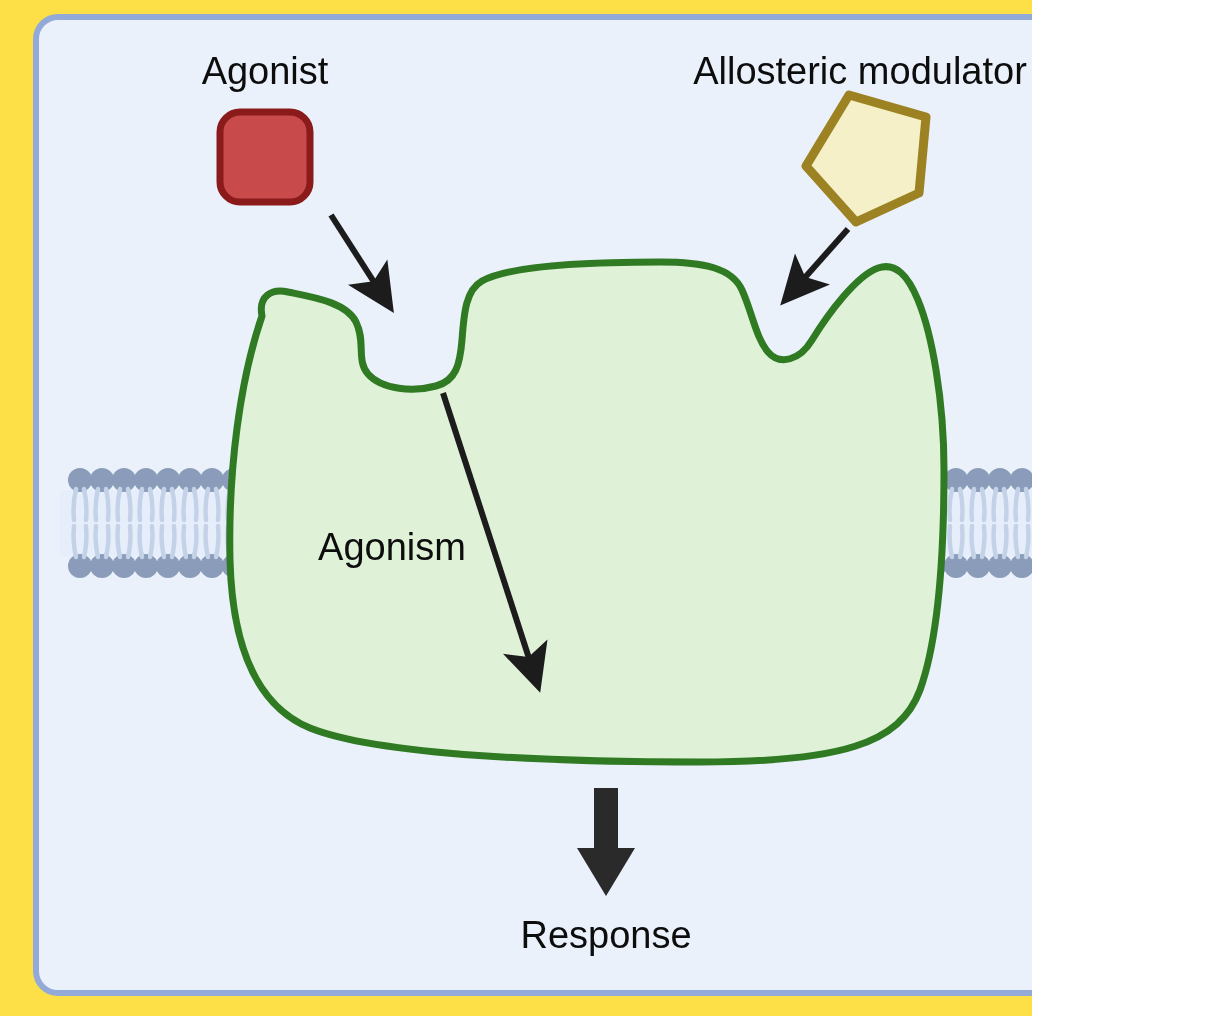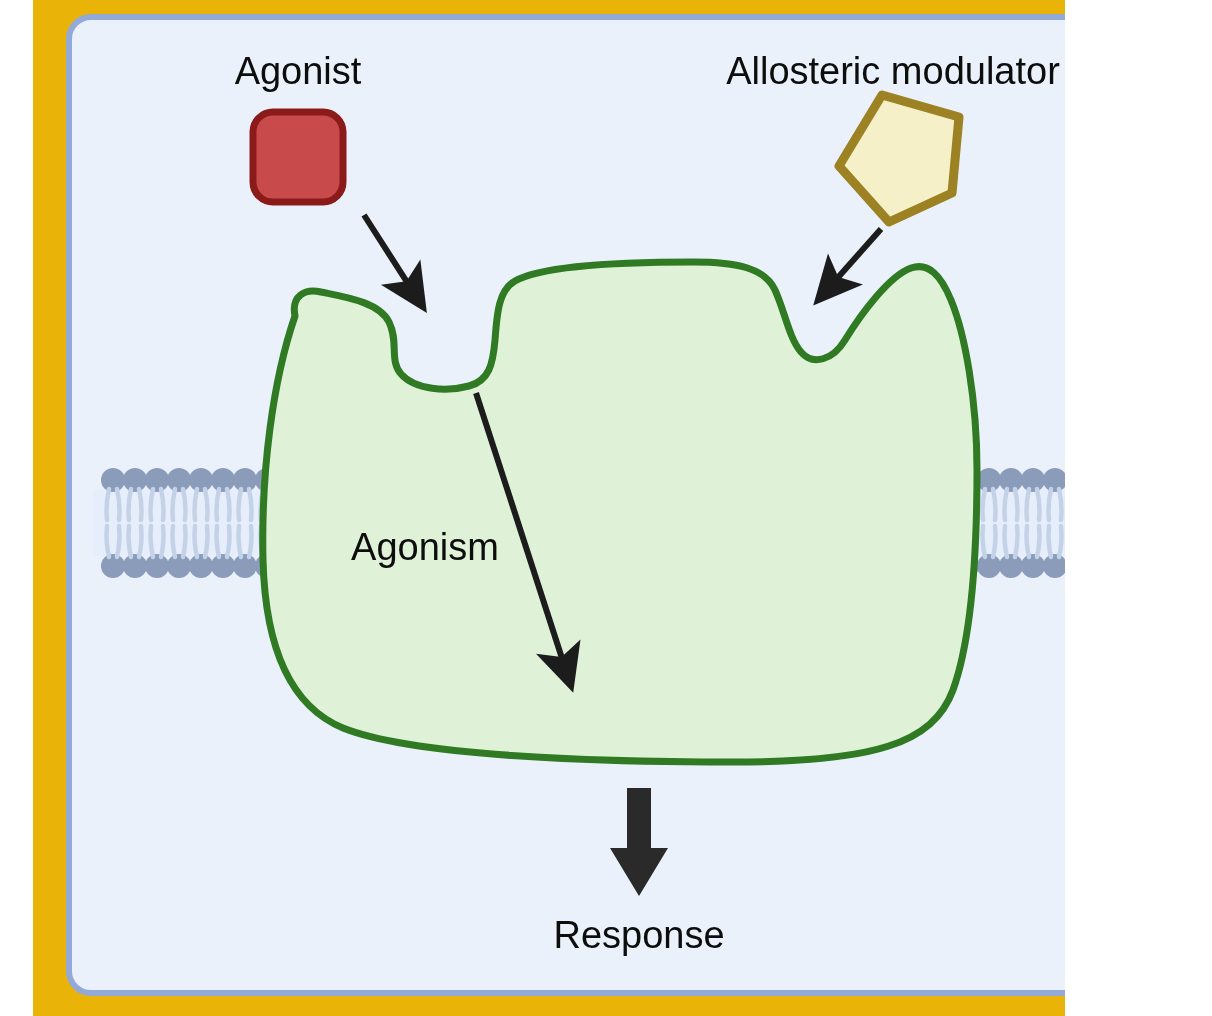--- a/index.html
+++ b/index.html
@@ -9,22 +9,21 @@
     background: #ffffff;
   }
   body {
     font-family: "Liberation Sans", sans-serif;
   }
   #stage {
     position: relative;
     width: 1032px;
     height: 1016px;
     overflow: hidden;
-    background: #eab308;
-    margin-left: 33px;
+    background: #fde047;
   }
   #diagram-svg {
     position: absolute;
     left: 0;
     top: 0;
     width: 1212px;
     height: 1016px;
     display: block;
   }
   .diagram-label {

